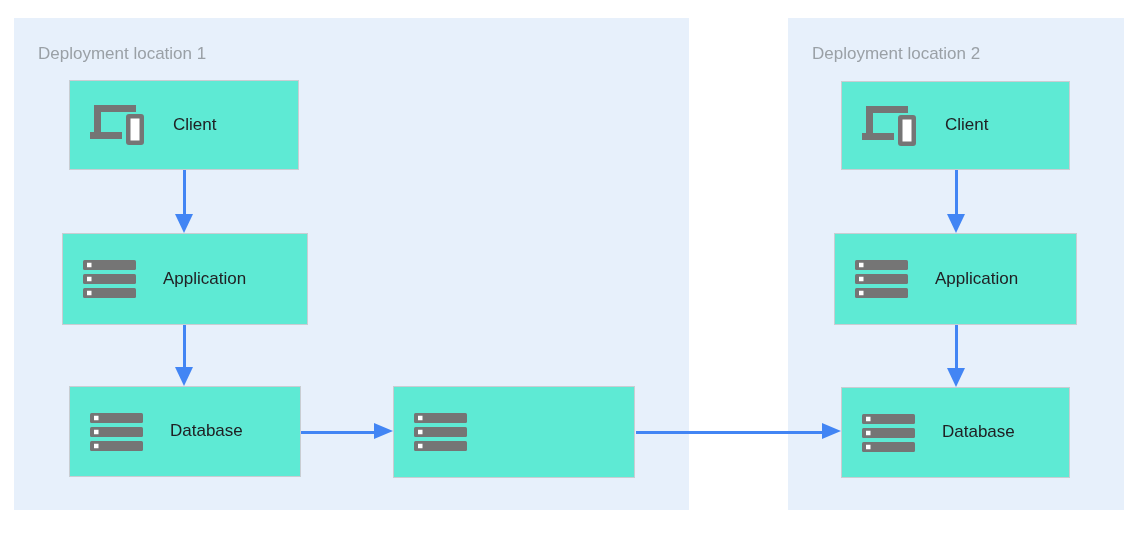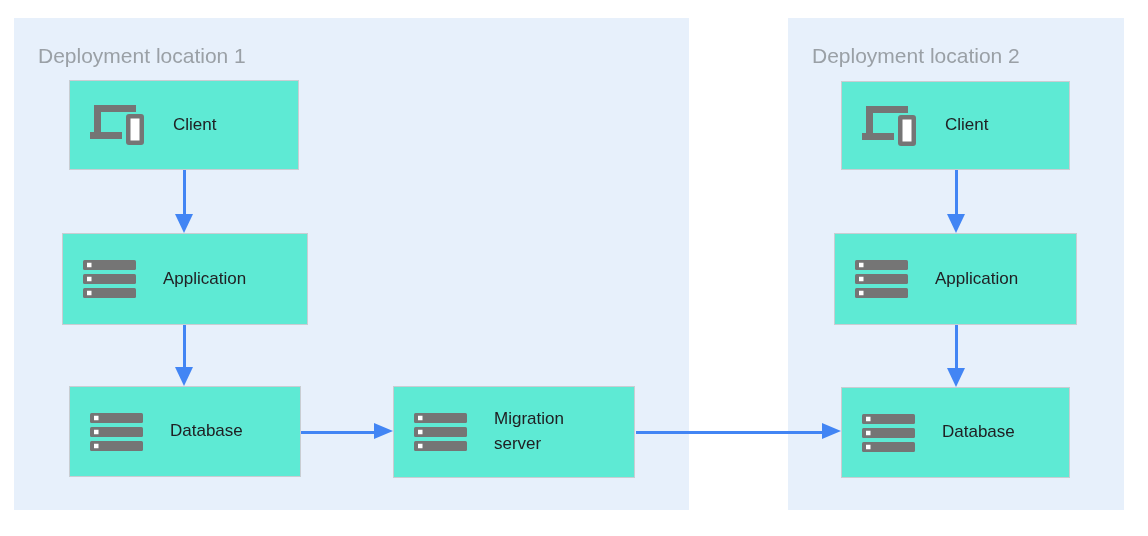--- a/index.html
+++ b/index.html
@@ -20,21 +20,21 @@
     height: 492px;
     background: #e7f0fb;
   }
   #region-1 { left: 14px;  width: 675px; }
   #region-2 { left: 788px; width: 336px; }
 
   .region-label {
     position: absolute;
     left: 24px;
     top: 26px;
-    font-size: 21px;
+    font-size: 17px;
     color: #9aa0a6;
     white-space: nowrap;
   }
 
   
   .node {
     position: absolute;
     box-sizing: border-box;
     background: #5eead4;
     border: 1px solid #c9cdd2;
@@ -179,21 +179,20 @@
           <rect x="0" y="14" width="53" height="10" rx="1.5"></rect>
           <rect x="0" y="28" width="53" height="10" rx="1.5"></rect>
         </g>
         <g fill="#ffffff">
           <rect x="4" y="2.75" width="4.5" height="4.5"></rect>
           <rect x="4" y="16.75" width="4.5" height="4.5"></rect>
           <rect x="4" y="30.75" width="4.5" height="4.5"></rect>
         </g>
       </svg>
     </span>
-    <span class="label">Migration server</span>
   </div>
 
   <div class="node" id="node-client-2">
     <span class="icon">
       <svg width="56" height="46" viewBox="0 0 56 46" aria-hidden="true">
         <g fill="#757575">
           <rect x="4" y="3" width="42" height="7"></rect>
           <rect x="4" y="3" width="7" height="34"></rect>
           <rect x="0" y="30" width="32" height="7"></rect>
           <rect x="36" y="12" width="18" height="31" rx="3"></rect>

